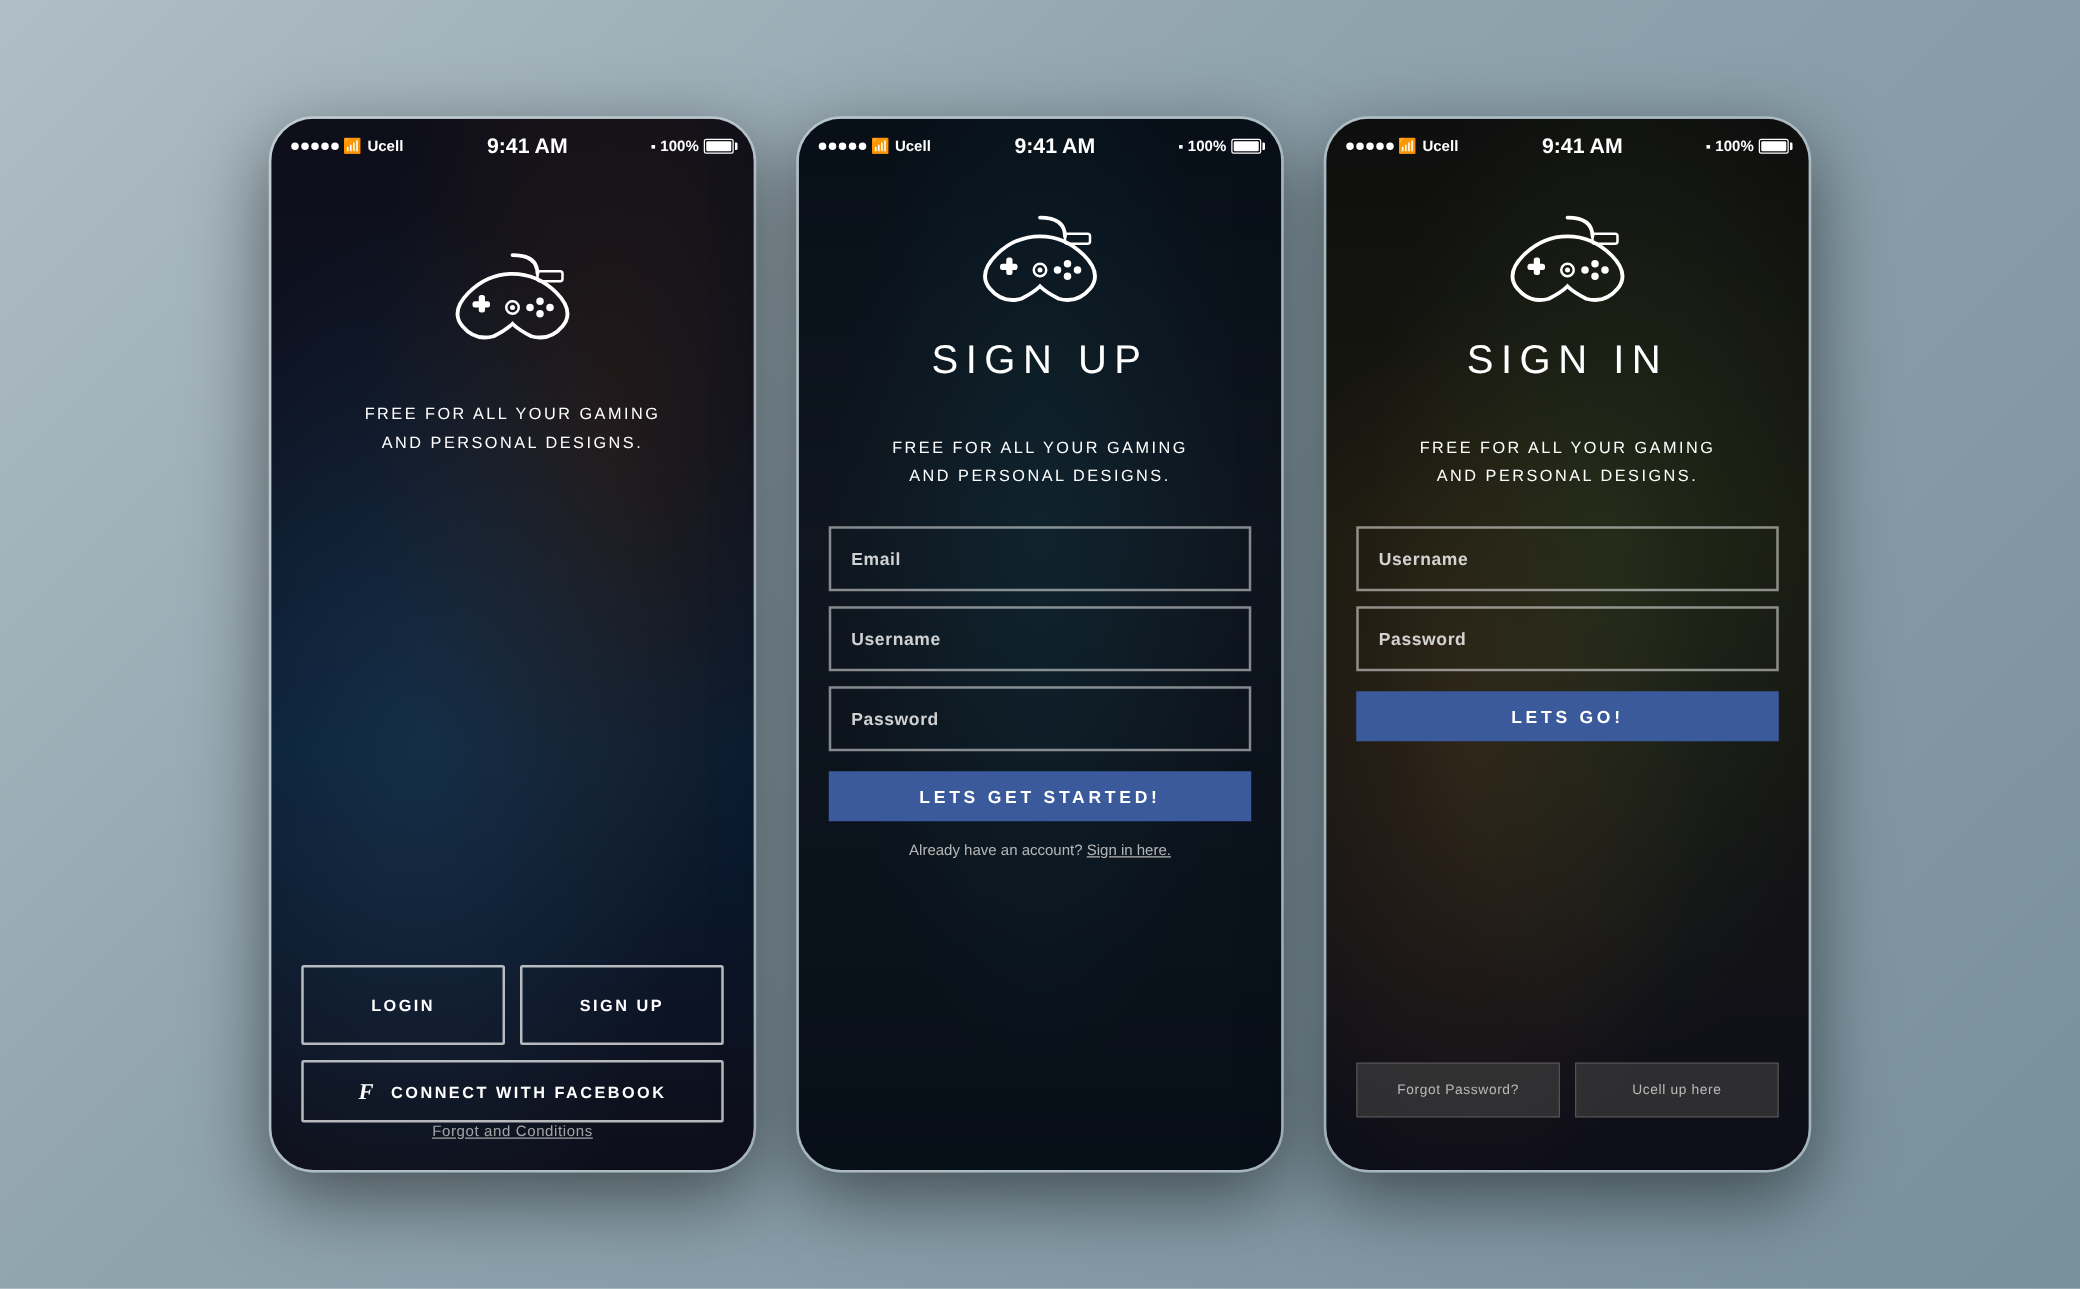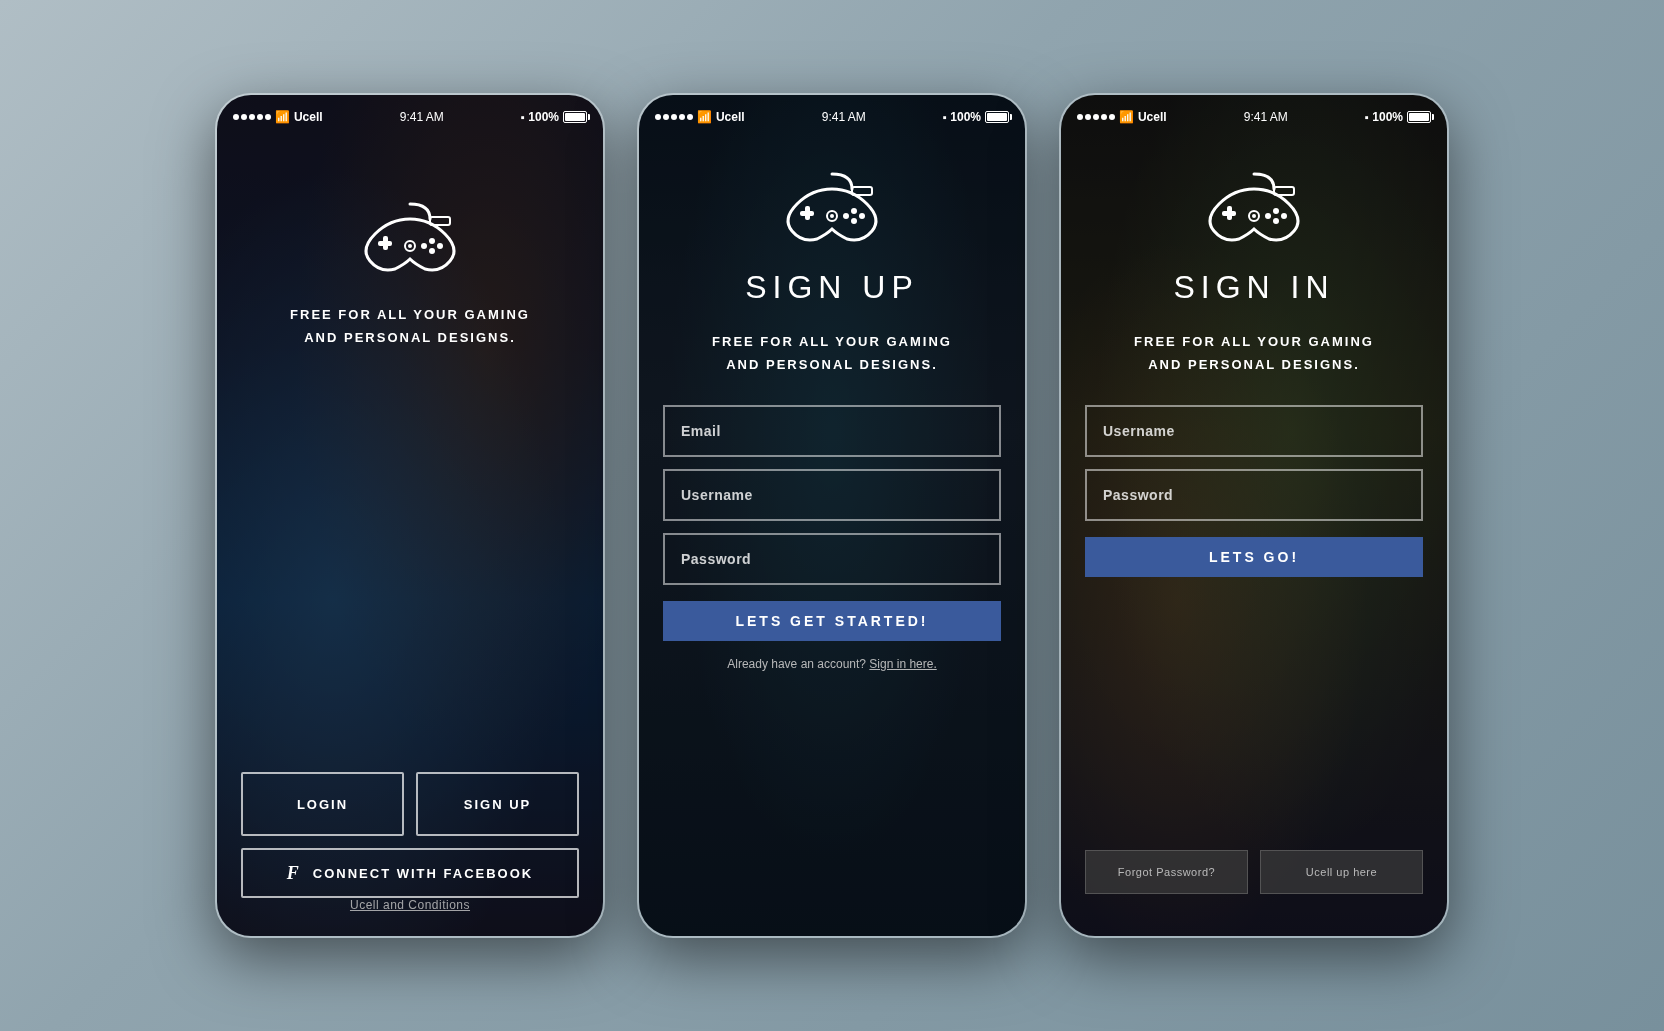--- a/index.html
+++ b/index.html
@@ -88,22 +88,22 @@
     }
 
     .dot {
       width: 6px;
       height: 6px;
       border-radius: 50%;
       background: white;
     }
 
     .status-center {
-      font-size: 12px;
-      font-weight: 400;
+      font-size: 17px;
+      font-weight: 700;
     }
 
     .status-right {
       display: flex;
       align-items: center;
       gap: 4px;
       font-size: 12px;
     }
 
     .battery-icon {
@@ -148,22 +148,22 @@
       width: 120px;
       height: 80px;
     }
 
     
     .app-tagline {
       color: white;
       text-align: center;
       font-size: 13px;
       letter-spacing: 2px;
-      font-weight: 700;
-      margin-top: 24px;
+      font-weight: 400;
+      margin-top: 40px;
       line-height: 1.8;
       text-transform: uppercase;
     }
 
     .page-title {
       color: white;
       text-align: center;
       font-size: 32px;
       letter-spacing: 6px;
       font-weight: 300;
@@ -383,21 +383,21 @@
       <div class="btn-row">
         <button class="btn-outline">LOGIN</button>
         <button class="btn-outline">SIGN UP</button>
       </div>
       <button class="btn-facebook">
         <span class="fb-icon">f</span>
         <span>CONNECT WITH FACEBOOK</span>
       </button>
     </div>
 
-    <a class="terms-link">Ucell and Conditions</a>
+    <a class="terms-link">Forgot and Conditions</a>
   </div>
 </div>
 
 <div class="phone-frame">
   <div class="phone-bg phone-bg-2"></div>
 
   <div class="phone-content">
 
     <div class="status-bar">
       <div class="status-left">

